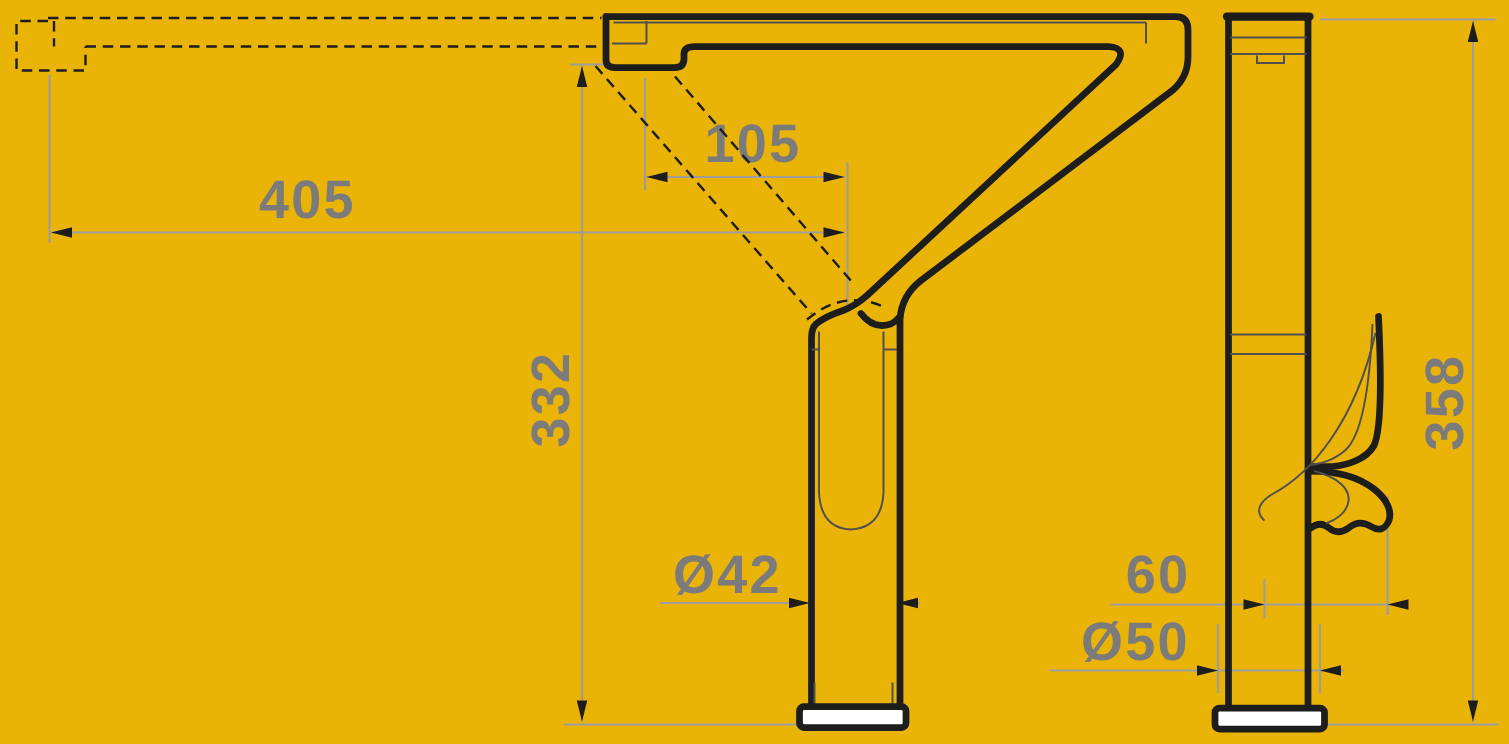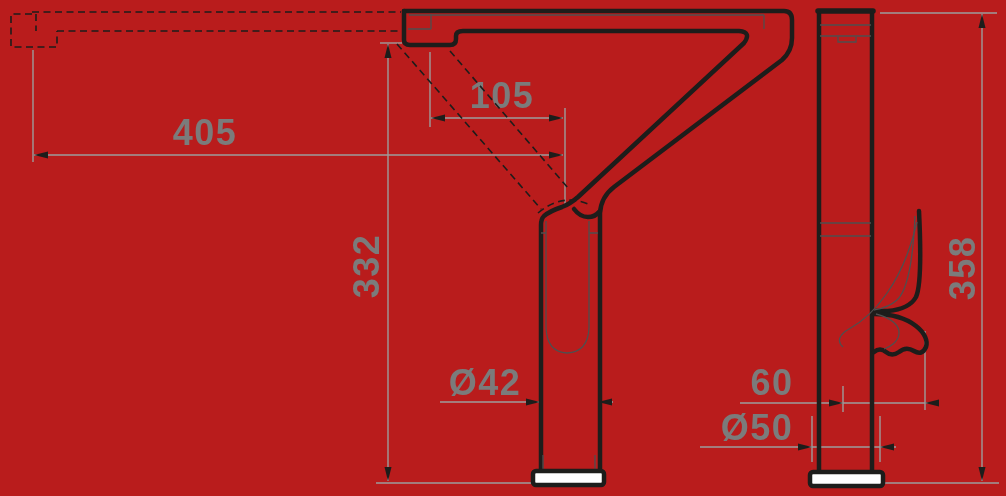--- a/index.html
+++ b/index.html
@@ -1,16 +1,16 @@
 <!DOCTYPE html>
 <html><head>
 <meta charset="utf-8">
 <style>
   html,body{margin:0;padding:0;background:#ffffff;}
-  #canvas{position:relative;width:1006px;height:496px;background:#b91c1c;overflow:hidden;
+  #canvas{position:relative;width:1006px;height:496px;background:#eab308;overflow:hidden;
           font-family:"Liberation Sans", sans-serif;}
   svg{position:absolute;left:0;top:0;}
   
   .thick{stroke:#1d1d1b;stroke-width:4.5;fill:none;stroke-linecap:round;stroke-linejoin:round;}
   .thick5{stroke:#1d1d1b;stroke-width:5.5;fill:none;stroke-linecap:round;stroke-linejoin:round;}
   .thin{stroke:#4f4f4f;stroke-width:1.3;fill:none;}
   .dash{stroke:#1d1d1b;stroke-width:1.6;fill:none;stroke-dasharray:7 4.5;stroke-linecap:butt;}
   .dim{stroke:#9d9d9c;stroke-width:1.4;fill:none;}
   .arrow{fill:#1d1d1b;stroke:none;}
   .dimtext{fill:#7b7b7b;font-family:"Liberation Sans",sans-serif;font-weight:bold;

